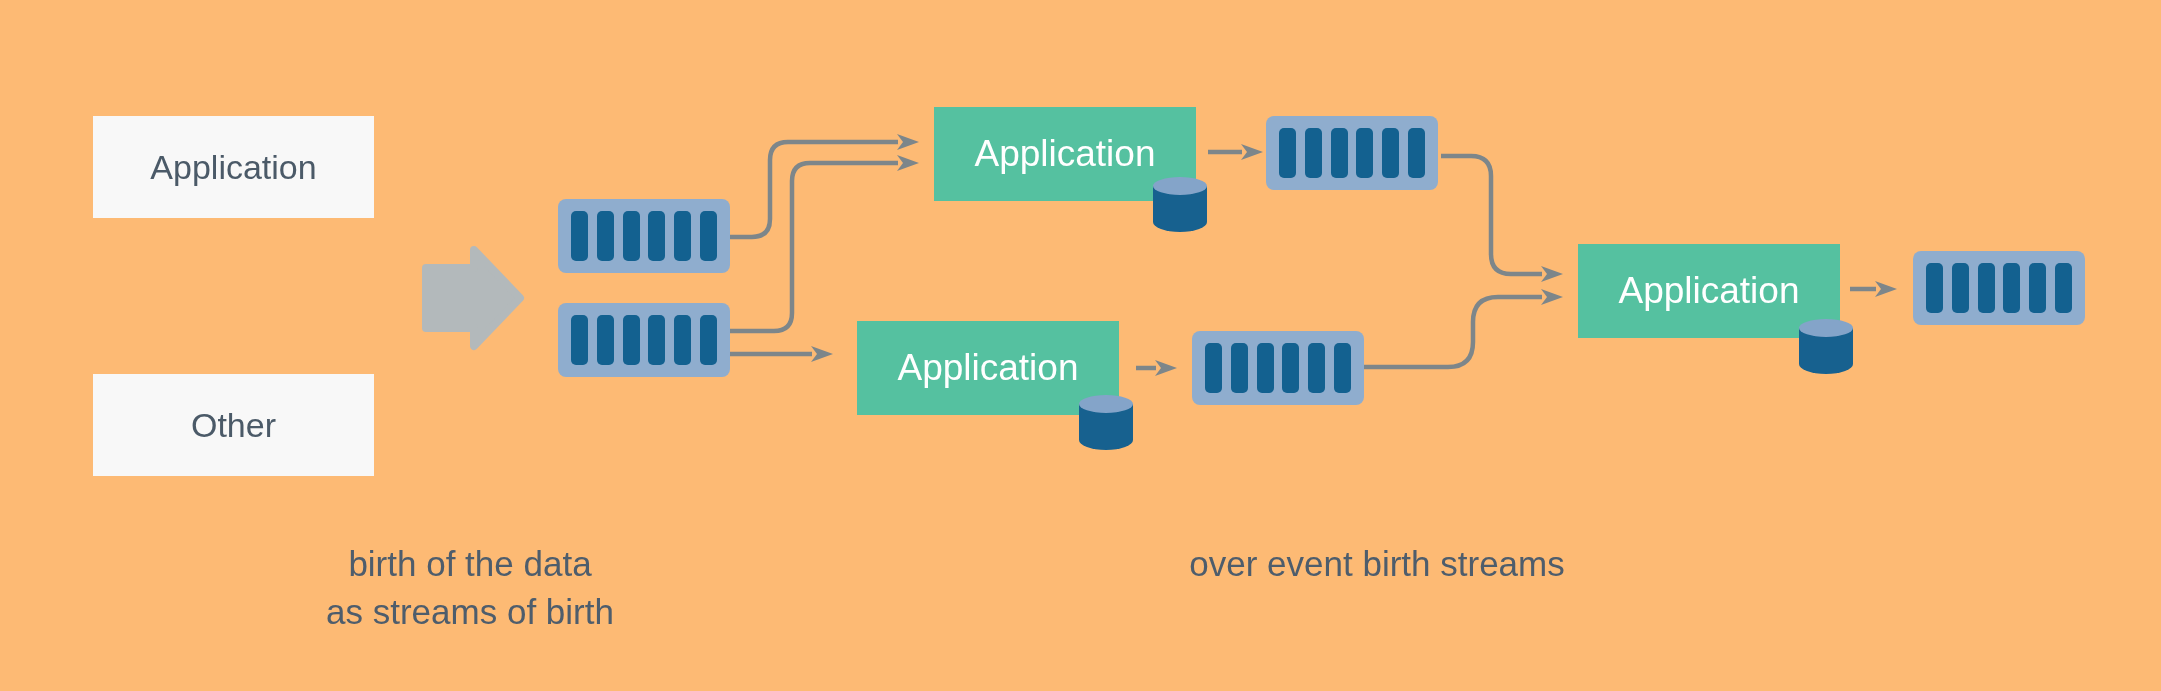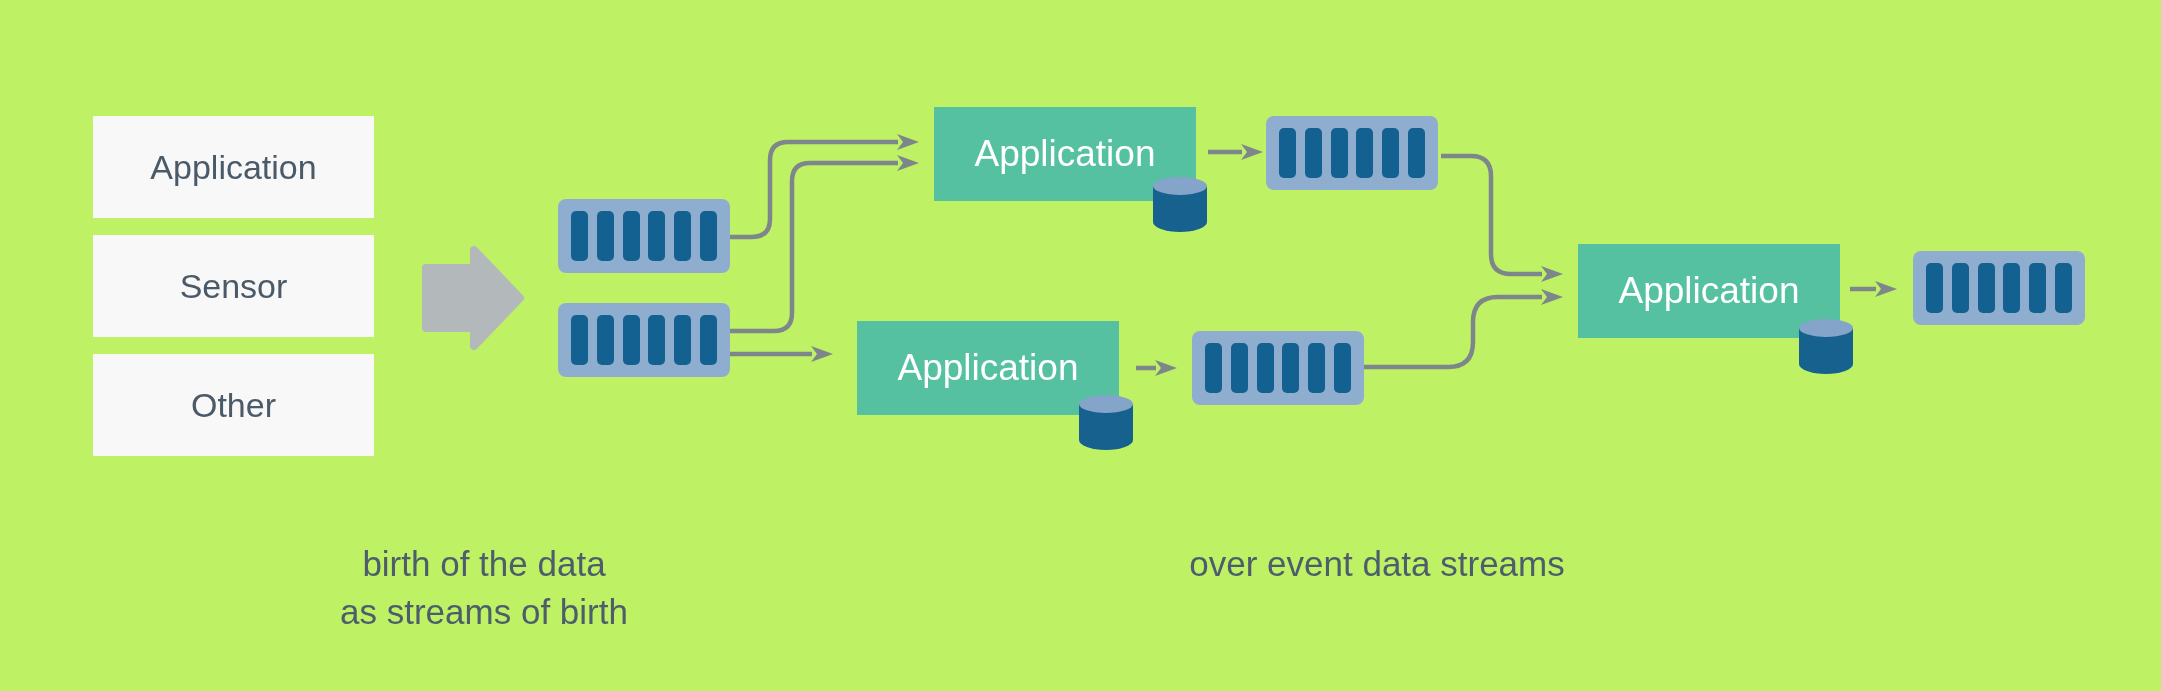--- a/index.html
+++ b/index.html
@@ -10,33 +10,33 @@
     --bigarrow:#b3b9bb;
     --srcbg:#f8f8f8;
     --ink:#4b5a68;
     --ink2:#4e5d6c;
     --cyltop:#84a4c9;
     --cylbody:#17618f;
     --appText:#ffffff;
   }
   html,body{margin:0;padding:0;background:#ffffff;}
   .canvas{
-    position:relative;width:2161px;height:691px;background:#bef264;overflow:hidden;
+    position:relative;width:2161px;height:691px;background:#fdba74;overflow:hidden;
     font-family:"Liberation Sans", sans-serif;
   }
   svg.overlay{position:absolute;left:0;top:0;width:2161px;height:691px;}
   .wire{stroke:var(--wire);stroke-width:4.5;fill:none;}
   .wirehead{fill:var(--wire);}
   .bigarrow{fill:var(--bigarrow);stroke:var(--bigarrow);stroke-width:8;stroke-linejoin:round;}
 
   .src{
     position:absolute;left:93px;width:281px;height:102px;background:var(--srcbg);
     color:var(--ink);display:flex;align-items:center;justify-content:center;font-size:34px;
   }
-  .src1{top:116px}.src2{top:235px}.src3{top:354px}
+  .src1{top:116px}.src2{top:235px}.src3{top:374px}
 
   .app{
     position:absolute;width:262px;height:94px;background:var(--green);
     color:var(--appText);display:flex;align-items:center;justify-content:center;font-size:37px;
   }
   .app1{left:934px;top:107px}.app2{left:857px;top:321px}.app3{left:1578px;top:244px}
 
   .stream{
     position:absolute;width:172px;height:74px;background:var(--streambg);border-radius:8px;
     display:flex;align-items:center;justify-content:space-between;padding:0 13px;box-sizing:border-box;
@@ -48,21 +48,21 @@
   .cyl{position:absolute;width:56px;height:58px;}
   .cyl svg{display:block;}
   .cyltop{fill:var(--cyltop);}
   .cylbody{fill:var(--cylbody);}
   .cyl1{left:1152px;top:176px}.cyl2{left:1078px;top:394px}.cyl3{left:1798px;top:318px}
 
   .caption{
     position:absolute;top:540px;width:600px;text-align:center;
     font-size:35px;line-height:48px;color:var(--ink2);
   }
-  .capL{left:184px}.capR{left:1077px}
+  .capL{left:170px}.capR{left:1077px}
 </style>
 </head>
 <body>
 
 <div class="canvas">
 
   <svg class="overlay" viewBox="0 0 2161 691" xmlns="http://www.w3.org/2000/svg">
     <defs>
       <marker id="ah" markerUnits="userSpaceOnUse" markerWidth="24" markerHeight="18" refX="1" refY="8" orient="auto">
         <path class="wirehead" d="M0,0 L22,8 L0,16 L6,8 Z"></path>
@@ -83,23 +83,20 @@
 
     <path class="wire" d="M 1441 156 L 1471 156 Q 1491 156 1491 176 L 1491 254 Q 1491 274 1511 274 L 1542 274" marker-end="url(#ah)"></path>
 
     <path class="wire" d="M 1362 367 L 1448 367 Q 1473 367 1473 342 L 1473 322 Q 1473 297 1498 297 L 1542 297" marker-end="url(#ah)"></path>
 
     <path class="wire" d="M 1850 289 L 1876 289" marker-end="url(#ah)"></path>
   </svg>
 
   <div class="src src1">
     <span>Application</span>
-  </div>
-  <div class="src src2">
-    <span>Sensor</span>
   </div>
   <div class="src src3">
     <span>Other</span>
   </div>
 
   <div class="stream s1">
       <i></i>
       <i></i>
       <i></i>
       <i></i>
@@ -166,16 +163,16 @@
         <path class="cylbody" d="M1 10 L1 46 A27 10 0 0 0 55 46 L55 10 Z"></path>
         <ellipse class="cyltop" cx="28" cy="10" rx="27" ry="9"></ellipse>
       </svg>
   </div>
 
   <div class="caption capL">
     <div>birth of the data</div>
     <div>as streams of birth</div>
   </div>
   <div class="caption capR">
-    <div>over event data streams</div>
+    <div>over event birth streams</div>
   </div>
 
 </div>
 
 </body></html>

